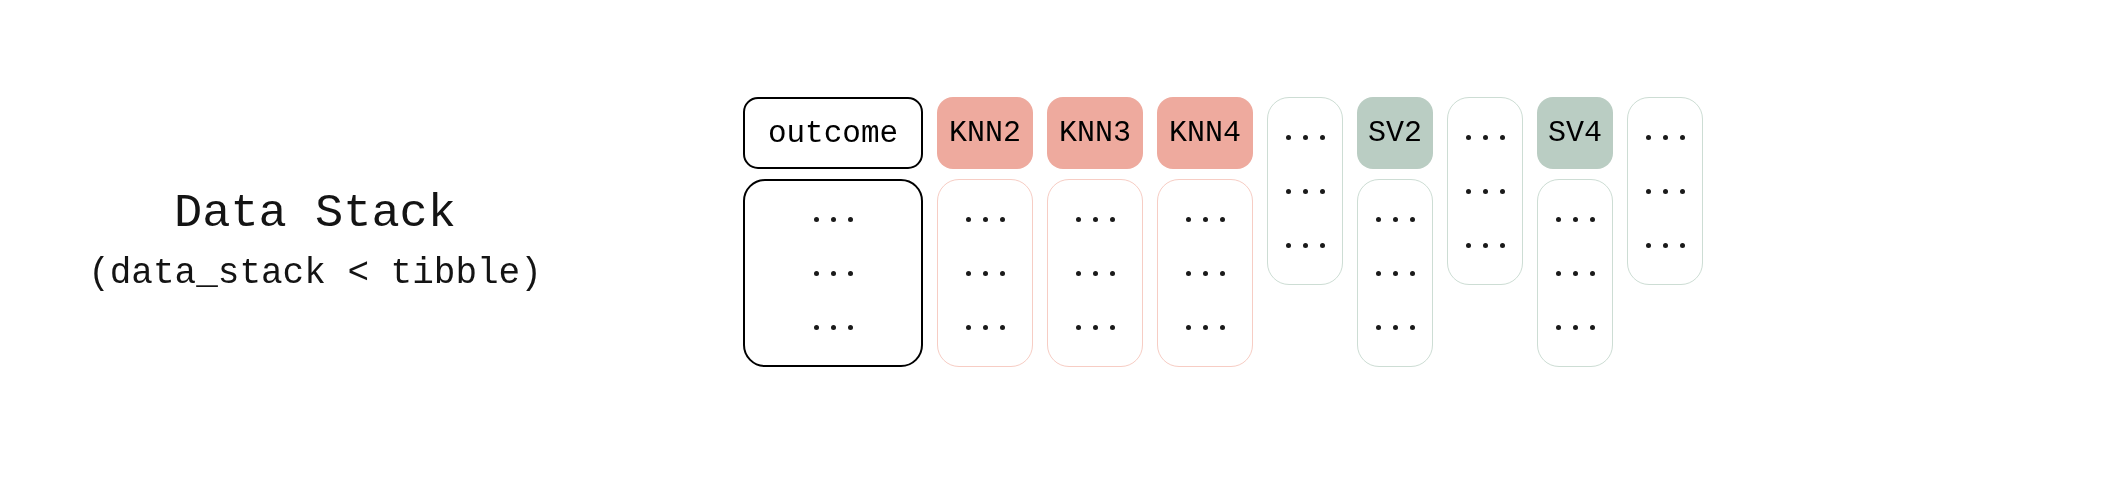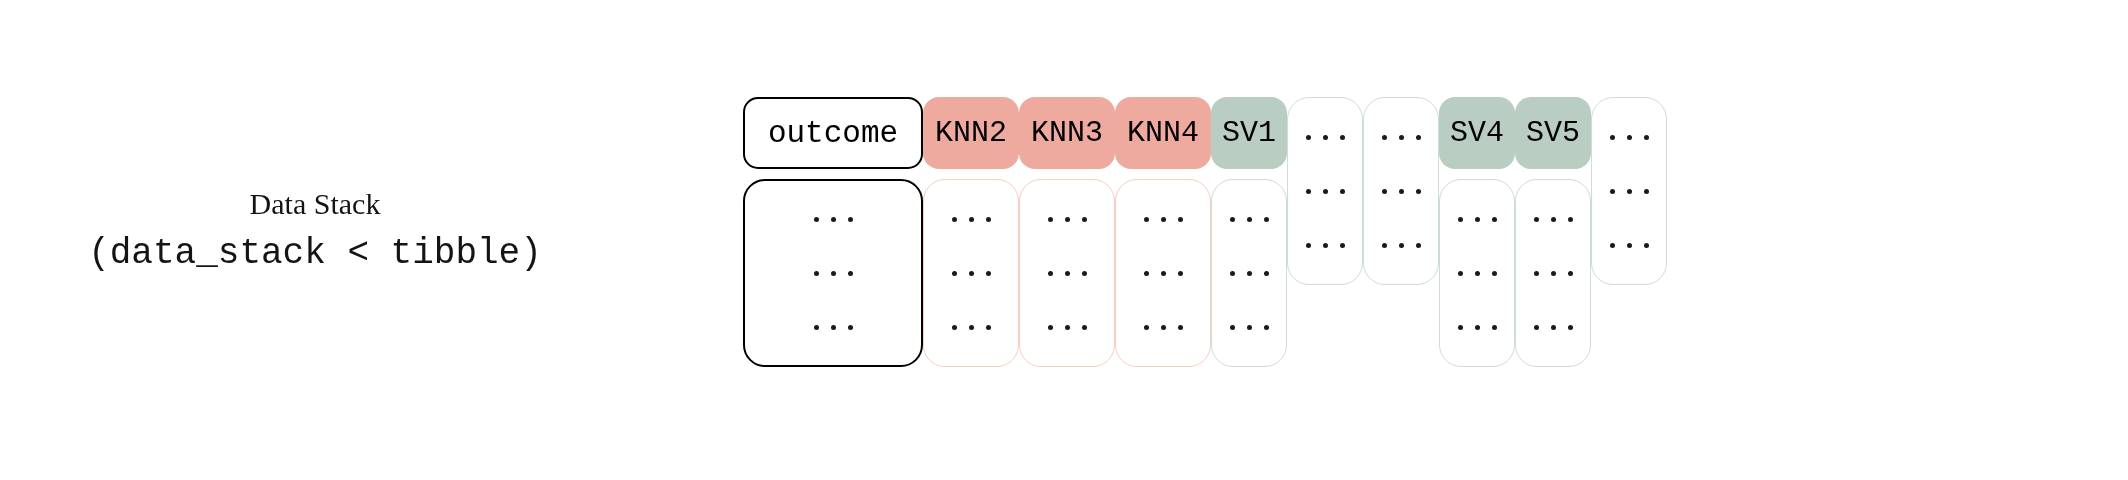--- a/index.html
+++ b/index.html
@@ -19,41 +19,42 @@
   
   .left-label {
     position: absolute;
     left: 55px;
     top: 186px;
     width: 520px;
     text-align: center;
     color: var(--text, #141414);
   }
   .left-label .title {
-    font-family: Liberation Serif, serif;
-    font-size: 30px;
+    font-family: Liberation Mono, monospace;
+    font-size: 47px;
     line-height: 1.2;
     color: var(--text, #141414);
   }
   .left-label .code {
     margin-top: 10px;
     font-family: "Liberation Mono", monospace;
     font-size: 36px;
     line-height: 1.2;
     white-space: nowrap;
     color: var(--text, #141414);
   }
 
   
   .stack-table {
     position: absolute;
     left: 743px;
     top: 97px;
     display: flex;
     align-items: flex-start;
+    gap: 14px;
   }
   .column {
     display: flex;
     flex-direction: column;
     gap: 10px;
   }
   .header {
     box-sizing: border-box;
     height: 72px;
     display: flex;
@@ -199,40 +200,40 @@
             <span class="dot" style="background: rgb(26, 26, 26);"></span>
           </div>
           <div class="dots-row">
             <span class="dot" style="background: rgb(26, 26, 26);"></span>
             <span class="dot" style="background: rgb(26, 26, 26);"></span>
             <span class="dot" style="background: rgb(26, 26, 26);"></span>
           </div>
         </div>
   </div>
       <div class="column col-sv">
-    <div class="header">SV1</div>
-    <div class="body">
-          <div class="dots-row">
-            <span class="dot" style="background: rgb(26, 26, 26);"></span>
-            <span class="dot" style="background: rgb(26, 26, 26);"></span>
-            <span class="dot" style="background: rgb(26, 26, 26);"></span>
-          </div>
-          <div class="dots-row">
-            <span class="dot" style="background: rgb(26, 26, 26);"></span>
-            <span class="dot" style="background: rgb(26, 26, 26);"></span>
-            <span class="dot" style="background: rgb(26, 26, 26);"></span>
-          </div>
-          <div class="dots-row">
-            <span class="dot" style="background: rgb(26, 26, 26);"></span>
-            <span class="dot" style="background: rgb(26, 26, 26);"></span>
-            <span class="dot" style="background: rgb(26, 26, 26);"></span>
-          </div>
-        </div>
-  </div>
-      <div class="column col-sv">
+    <div class="body">
+          <div class="dots-row">
+            <span class="dot" style="background: rgb(26, 26, 26);"></span>
+            <span class="dot" style="background: rgb(26, 26, 26);"></span>
+            <span class="dot" style="background: rgb(26, 26, 26);"></span>
+          </div>
+          <div class="dots-row">
+            <span class="dot" style="background: rgb(26, 26, 26);"></span>
+            <span class="dot" style="background: rgb(26, 26, 26);"></span>
+            <span class="dot" style="background: rgb(26, 26, 26);"></span>
+          </div>
+          <div class="dots-row">
+            <span class="dot" style="background: rgb(26, 26, 26);"></span>
+            <span class="dot" style="background: rgb(26, 26, 26);"></span>
+            <span class="dot" style="background: rgb(26, 26, 26);"></span>
+          </div>
+        </div>
+  </div>
+      <div class="column col-sv">
+    <div class="header">SV2</div>
     <div class="body">
           <div class="dots-row">
             <span class="dot" style="background: rgb(26, 26, 26);"></span>
             <span class="dot" style="background: rgb(26, 26, 26);"></span>
             <span class="dot" style="background: rgb(26, 26, 26);"></span>
           </div>
           <div class="dots-row">
             <span class="dot" style="background: rgb(26, 26, 26);"></span>
             <span class="dot" style="background: rgb(26, 26, 26);"></span>
             <span class="dot" style="background: rgb(26, 26, 26);"></span>
@@ -277,40 +278,20 @@
             <span class="dot" style="background: rgb(26, 26, 26);"></span>
           </div>
           <div class="dots-row">
             <span class="dot" style="background: rgb(26, 26, 26);"></span>
             <span class="dot" style="background: rgb(26, 26, 26);"></span>
             <span class="dot" style="background: rgb(26, 26, 26);"></span>
           </div>
         </div>
   </div>
       <div class="column col-sv">
-    <div class="header">SV5</div>
-    <div class="body">
-          <div class="dots-row">
-            <span class="dot" style="background: rgb(26, 26, 26);"></span>
-            <span class="dot" style="background: rgb(26, 26, 26);"></span>
-            <span class="dot" style="background: rgb(26, 26, 26);"></span>
-          </div>
-          <div class="dots-row">
-            <span class="dot" style="background: rgb(26, 26, 26);"></span>
-            <span class="dot" style="background: rgb(26, 26, 26);"></span>
-            <span class="dot" style="background: rgb(26, 26, 26);"></span>
-          </div>
-          <div class="dots-row">
-            <span class="dot" style="background: rgb(26, 26, 26);"></span>
-            <span class="dot" style="background: rgb(26, 26, 26);"></span>
-            <span class="dot" style="background: rgb(26, 26, 26);"></span>
-          </div>
-        </div>
-  </div>
-      <div class="column col-sv">
     <div class="body">
           <div class="dots-row">
             <span class="dot" style="background: rgb(26, 26, 26);"></span>
             <span class="dot" style="background: rgb(26, 26, 26);"></span>
             <span class="dot" style="background: rgb(26, 26, 26);"></span>
           </div>
           <div class="dots-row">
             <span class="dot" style="background: rgb(26, 26, 26);"></span>
             <span class="dot" style="background: rgb(26, 26, 26);"></span>
             <span class="dot" style="background: rgb(26, 26, 26);"></span>

